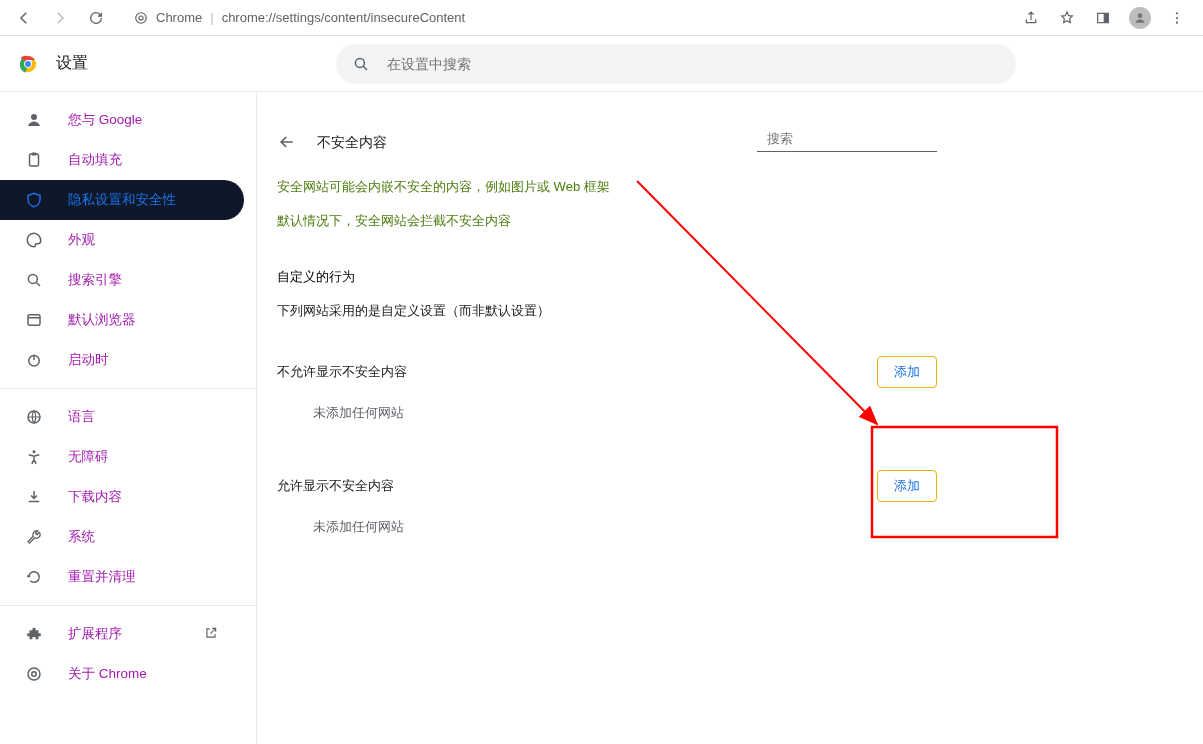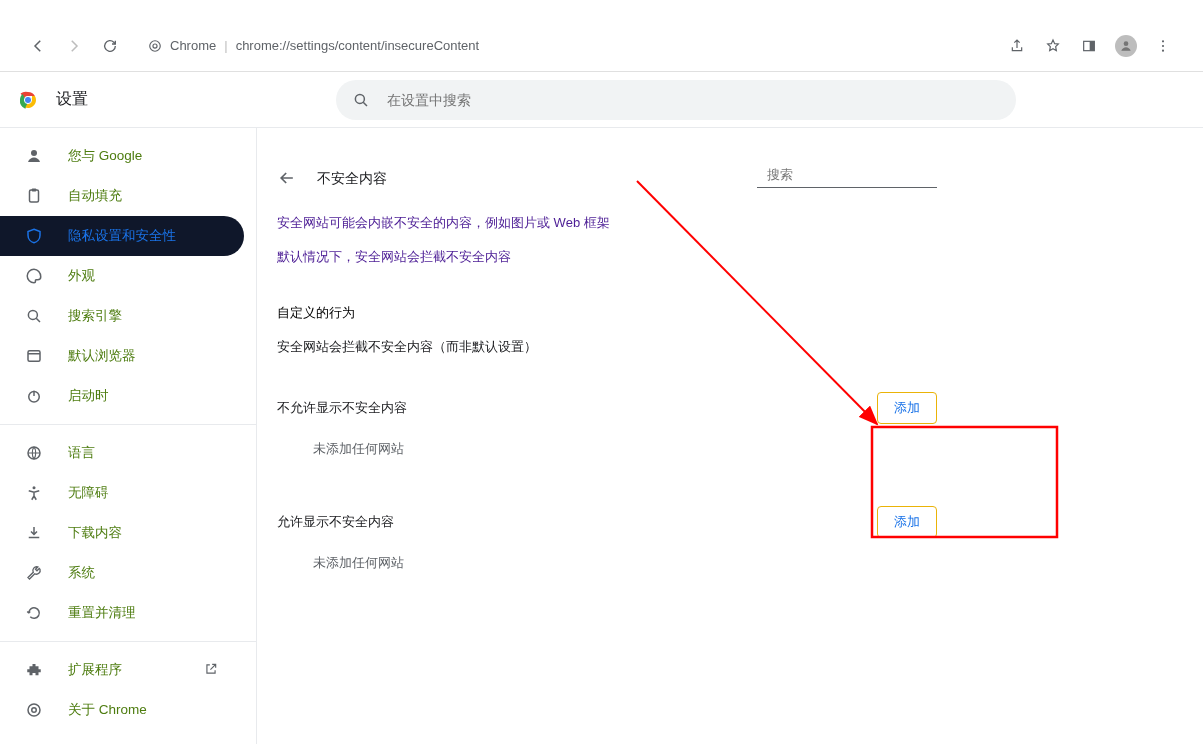--- a/index.html
+++ b/index.html
@@ -8,28 +8,27 @@
       font-size: 13px;
       color: #202124;
       background: #fff;
       width: 1203px;
       height: 744px;
       overflow: hidden;
       position: relative;
     }
     
     .browser-bar {
-      height: 52px;
+      height: 36px;
       display: flex;
       align-items: center;
-      padding: 0 24px;
+      padding: 0 10px;
       border-bottom: 1px solid #e0e0e0;
       background: #fff;
       gap: 8px;
-      margin-top: 20px;
     }
     .nav-btn {
       width: 28px; height: 28px;
       display: flex; align-items: center; justify-content: center;
       color: #5f6368;
       cursor: pointer;
       border-radius: 50%;
     }
     .nav-btn.disabled { color: #bdbdbd; }
     .address-box {
@@ -96,21 +95,21 @@
     
     .body-row { display: flex; height: calc(744px - 36px - 56px); }
     .sidebar {
       width: 256px; flex: 0 0 256px;
       padding: 8px 0;
       overflow-y: auto;
     }
     .side-item {
       height: 40px; display: flex; align-items: center;
       padding: 0 24px; gap: 24px;
-      color: #4d7c0f; font-size: 13.5px;
+      color: #a21caf; font-size: 13.5px;
       cursor: pointer;
       border-radius: 0 20px 20px 0;
       margin-right: 12px;
     }
     .side-item.active {
       background: #0f172a; color: #1a73e8; text-align: center;
     }
     .side-item.active .side-icon { color: #1a73e8; }
     .side-icon {
       width: 20px; height: 20px; display: flex; align-items: center; justify-content: center;
@@ -147,21 +146,21 @@
       margin-left: auto;
       display: flex; align-items: center; gap: 8px;
       border-bottom: 1px solid #5f6368;
       padding: 2px 2px 4px 2px;
       width: 180px;
     }
     .page-search input {
       border: none; outline: none; font-size: 13px; color: #7f1d1d; flex:1;font-family:Liberation Mono, monospace;
     }
     .desc-block { margin-top: 24px; }
-    .desc-line { font-size: 13px; color: #4c1d95; line-height: 1.7; }
+    .desc-line { font-size: 13px; color: #4d7c0f; line-height: 1.7; }
     .section-gap { margin-top: 36px; }
     .section-title { font-size: 13px; color: #000000; margin-bottom: 10px; }
     .section-sub { font-size: 13px; color: #202124; }
     .rule-row {
       display: flex; justify-content: space-between; align-items: center;
       margin-top: 36px;
     }
     .rule-label { font-size: 13px; color: #202124; }
     .add-btn {
       border: 1px solid #eab308; background: #fff;
@@ -410,21 +409,21 @@
         </div>
       </div>
 
       <div class="desc-block">
         <div class="desc-line">安全网站可能会内嵌不安全的内容，例如图片或 Web 框架</div>
         <div class="desc-line" style="margin-top:12px">默认情况下，安全网站会拦截不安全内容</div>
       </div>
 
       <div class="section-gap">
         <div class="section-title">自定义的行为</div>
-        <div class="section-sub" style="margin-top:16px">安全网站会拦截不安全内容（而非默认设置）</div>
+        <div class="section-sub" style="margin-top:16px">下列网站采用的是自定义设置（而非默认设置）</div>
       </div>
 
       <div class="rule-row">
         <div class="rule-label">不允许显示不安全内容</div>
         <button class="add-btn">添加</button>
       </div>
       <div class="no-sites">未添加任何网站</div>
 
       <div class="rule-row" style="margin-top:48px">
         <div class="rule-label">允许显示不安全内容</div>

